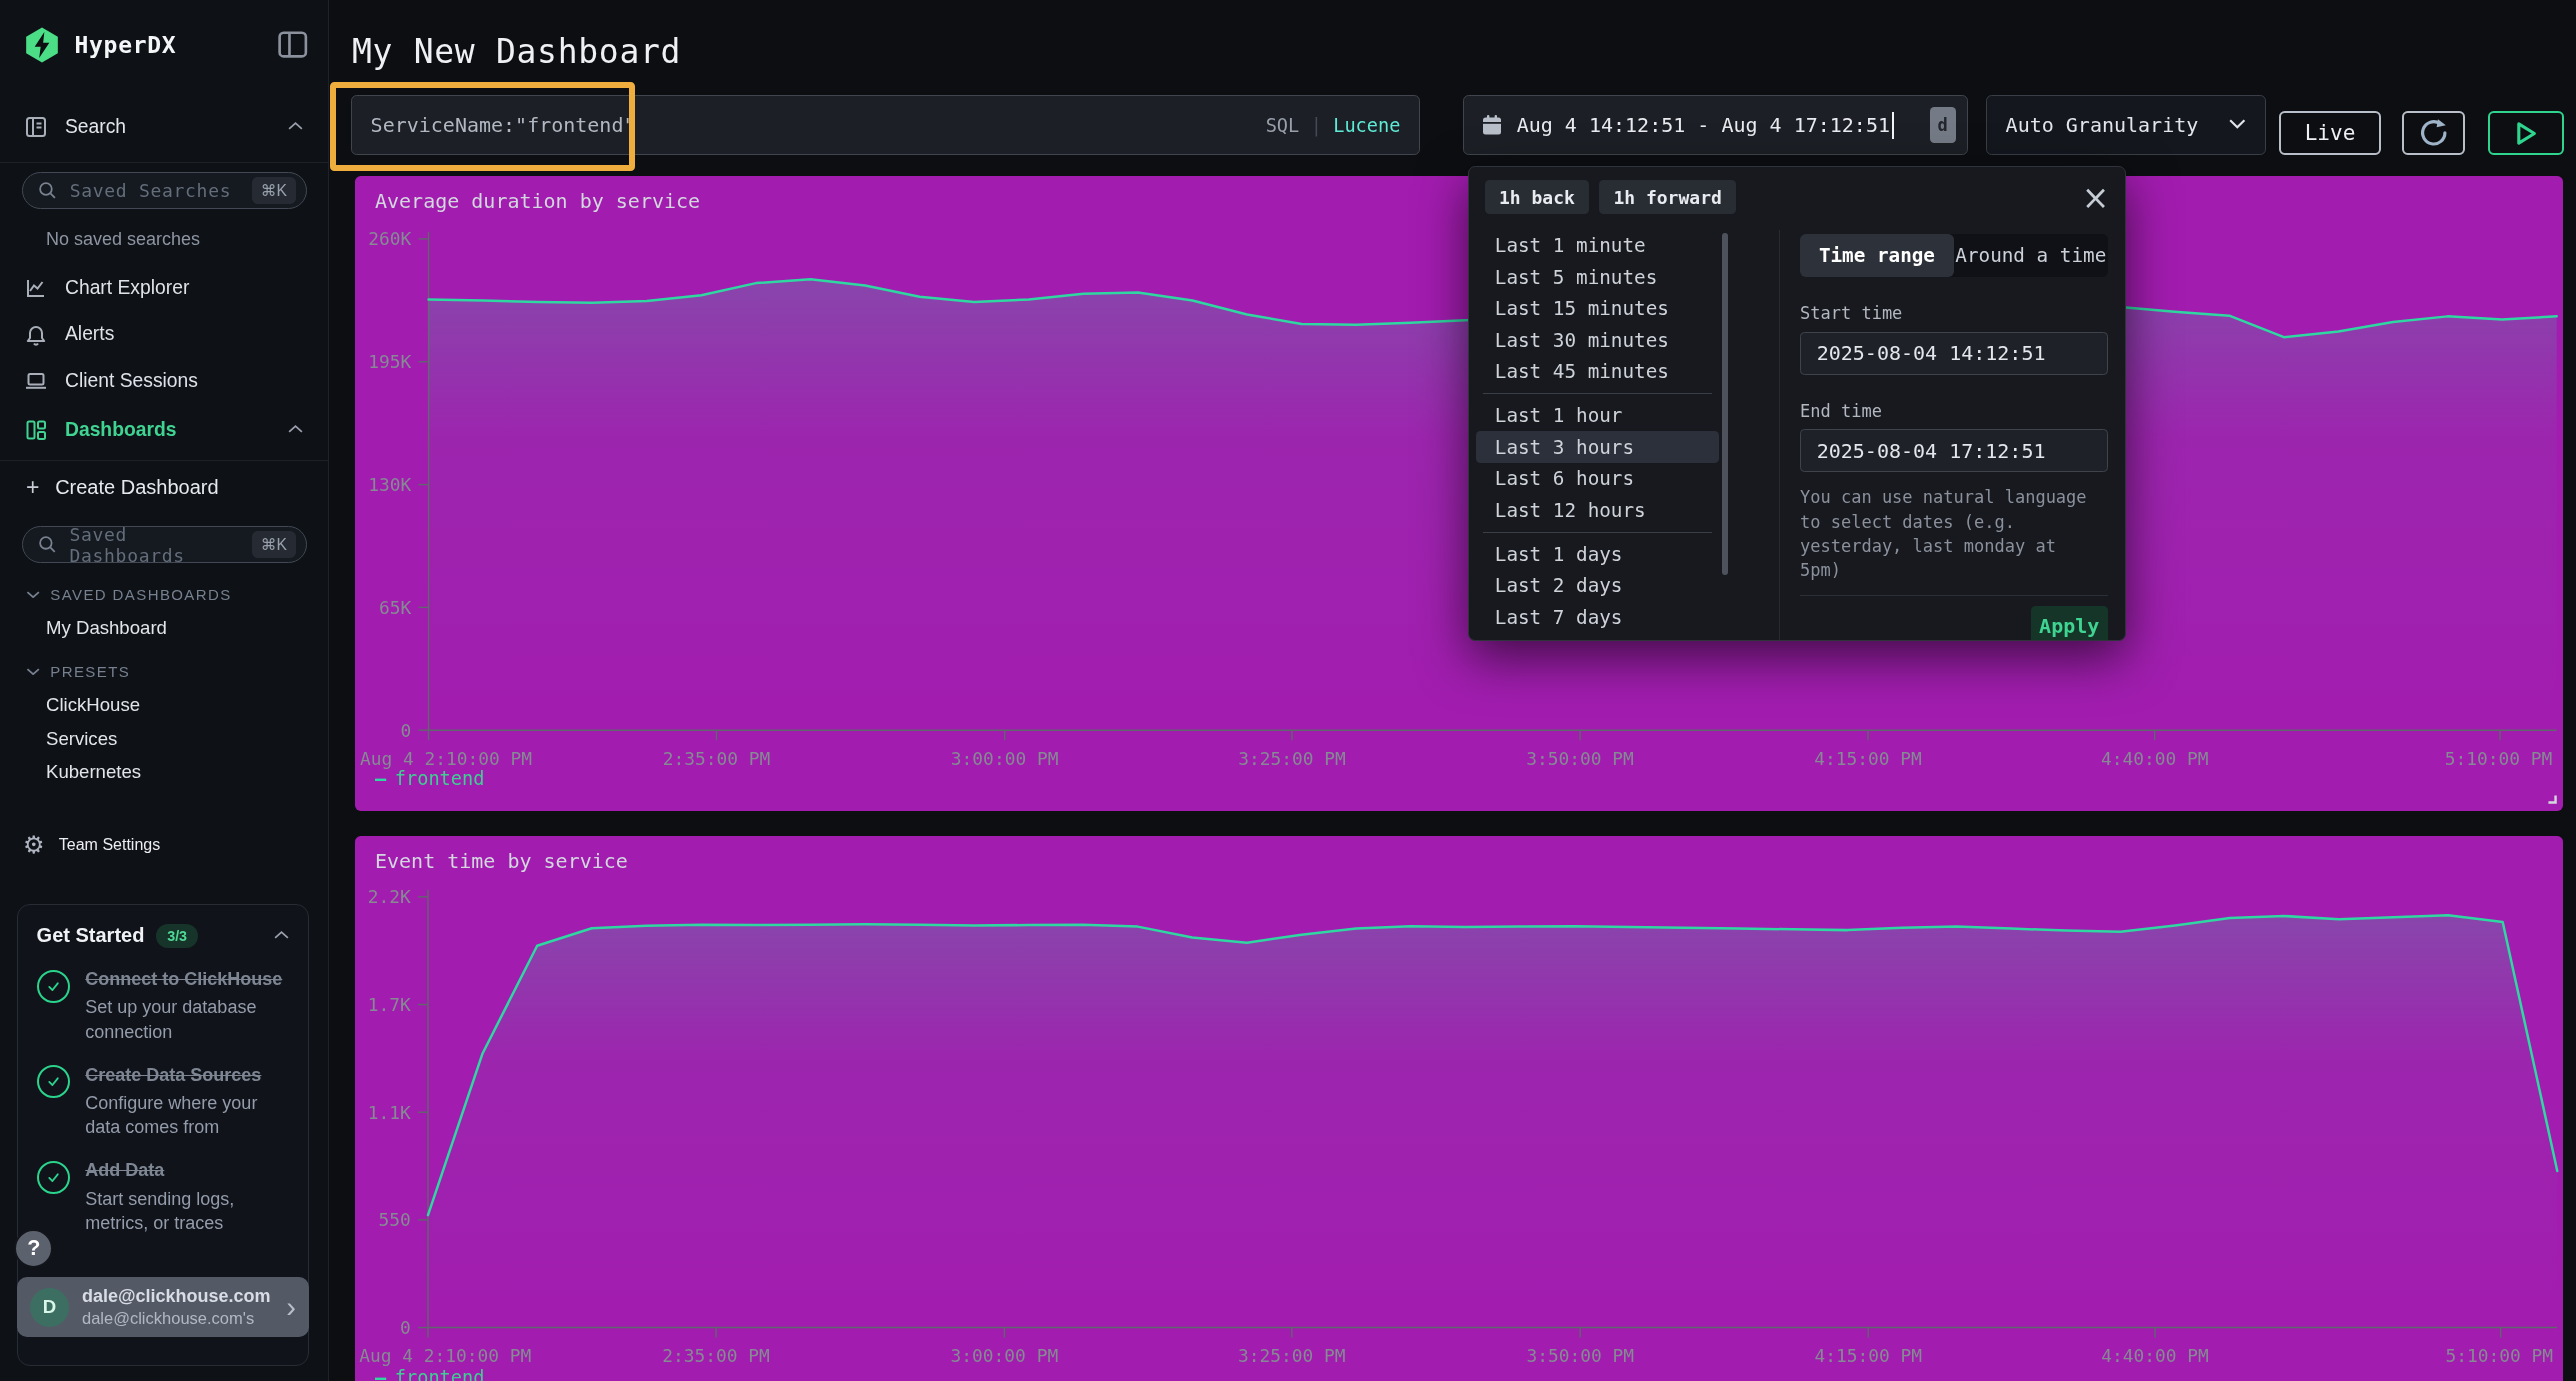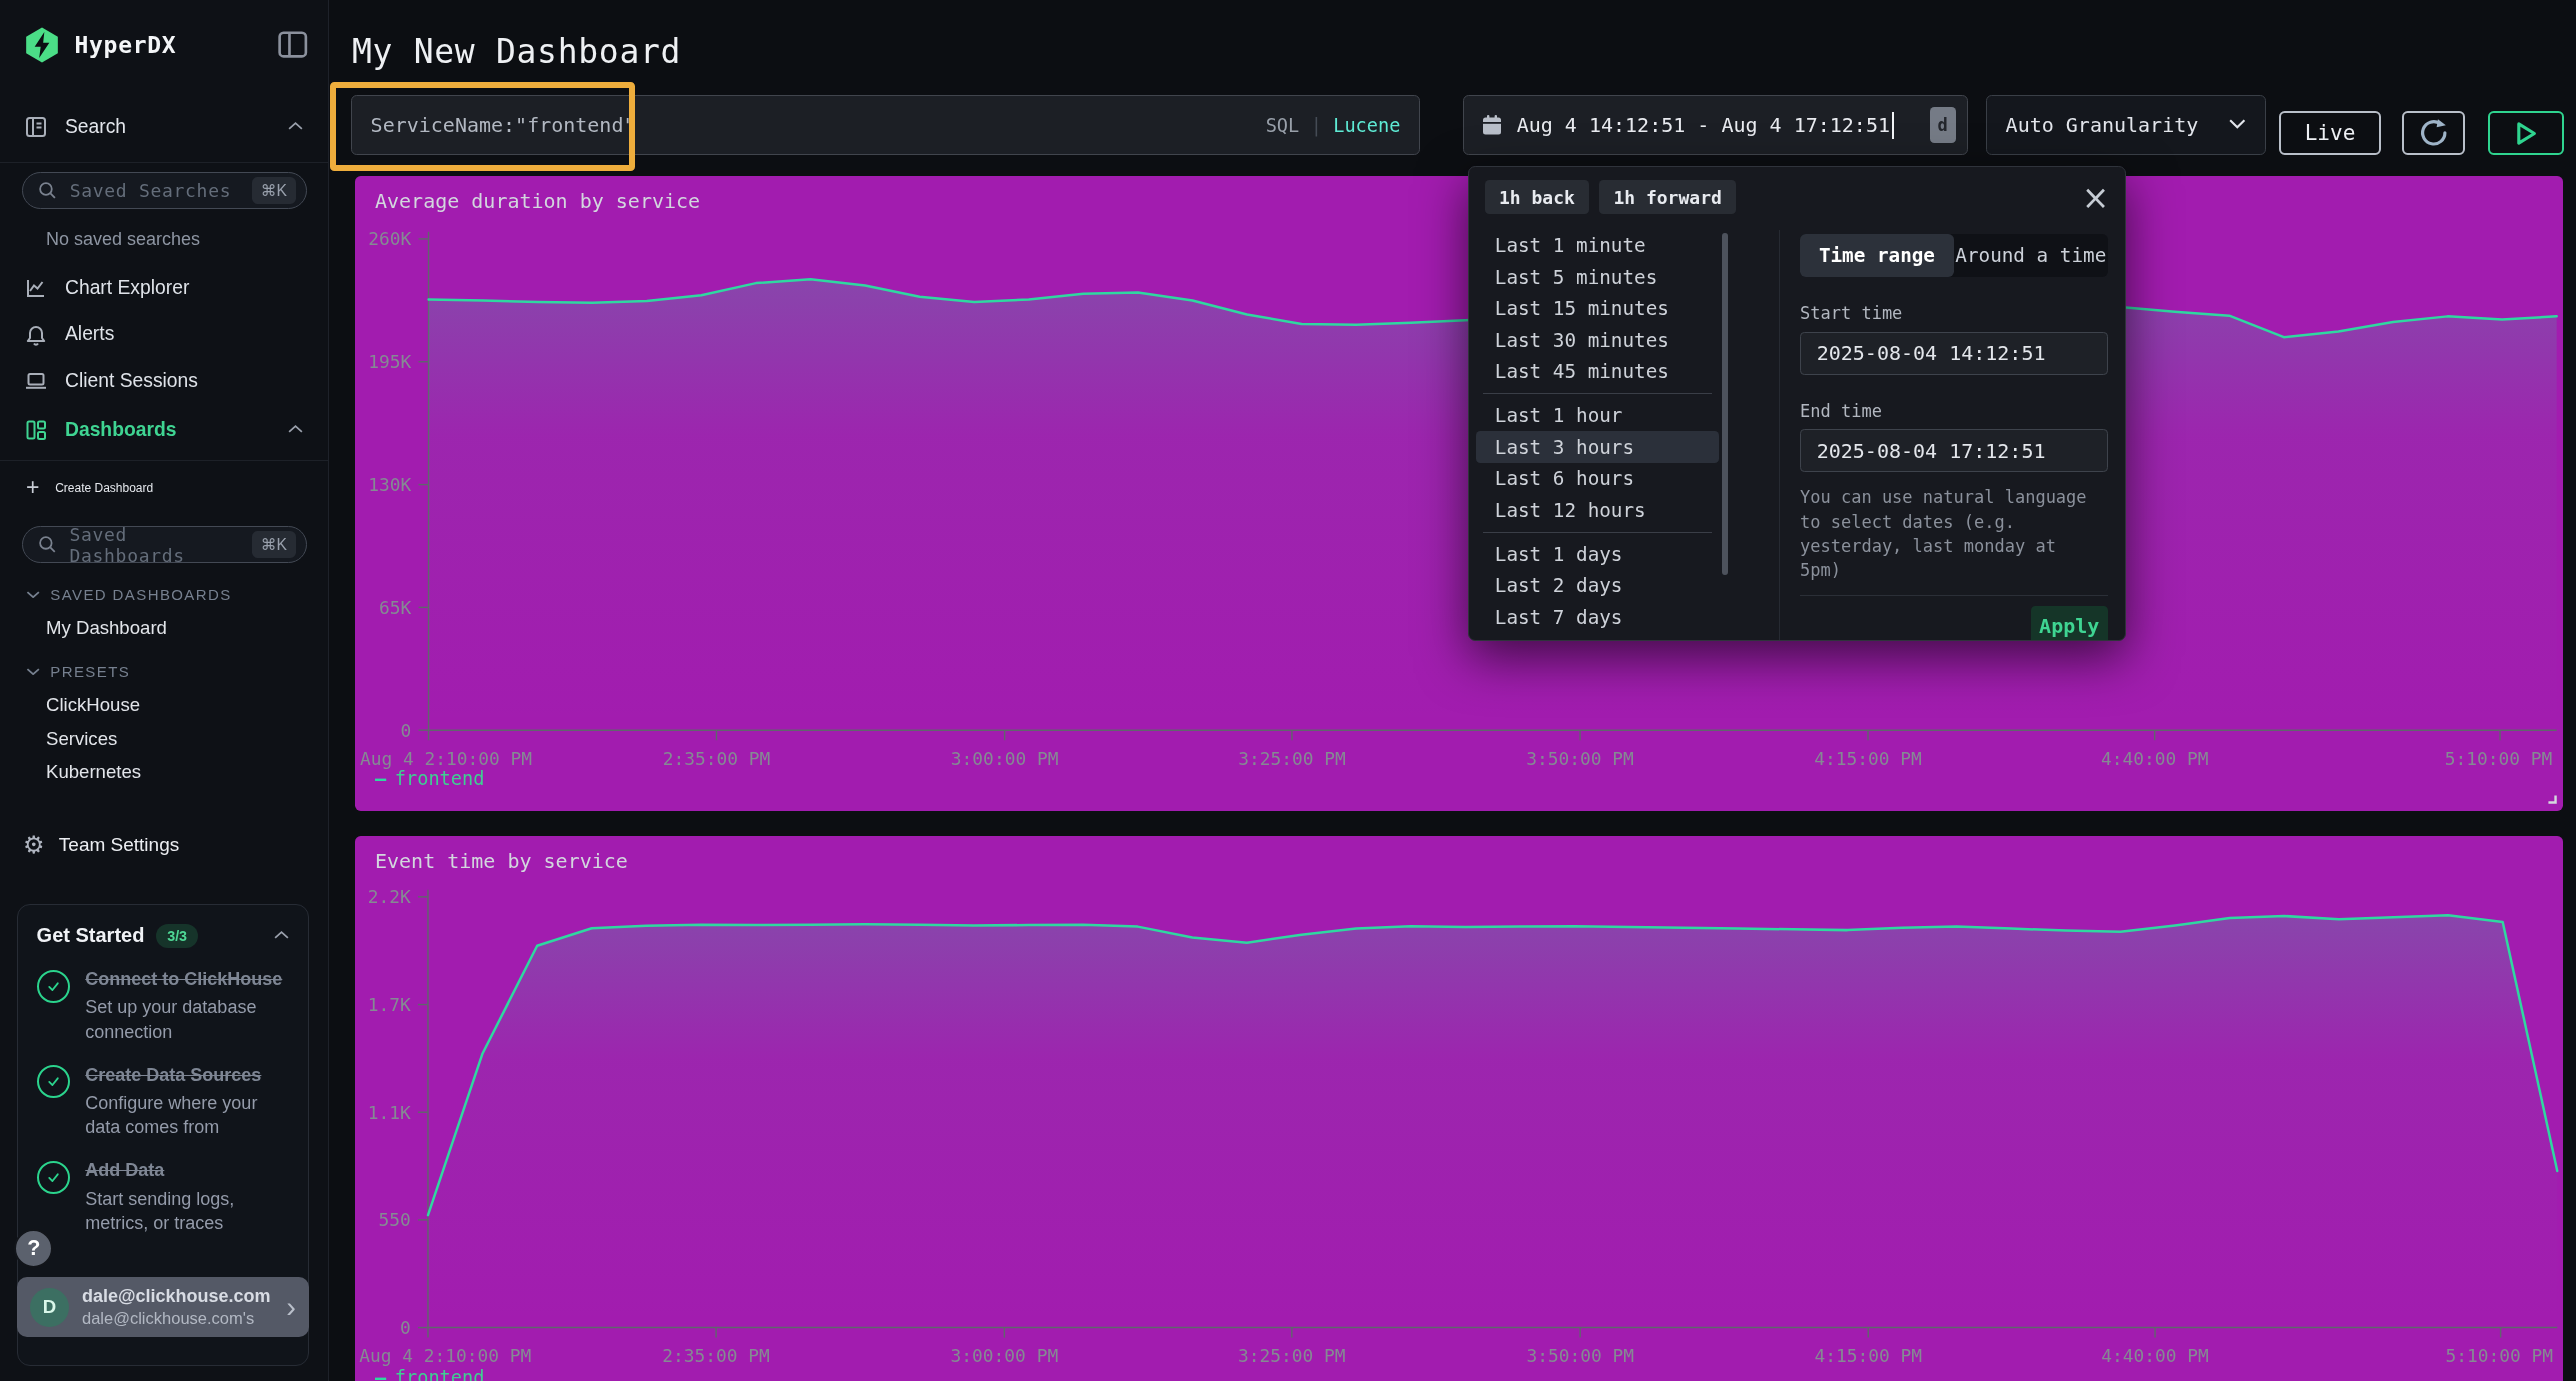--- a/index.html
+++ b/index.html
@@ -27,28 +27,28 @@
 
   .empty-note { position:absolute; left:46px; font-size:18px; color:#8d95a2; }
 
   .nav-item { position:absolute; left:0; right:0; height:46px; display:flex; align-items:center; padding:0 24px; cursor:pointer; }
   .nav-item .lbl { margin-left:17px; font-size:19.3px; color:#dfe3e9; }
   .nav-item.active .lbl { color:#3fd492; font-weight:bold; }
   .nav-item .chev { margin-left:auto; }
 
   .create-row { position:absolute; left:0; right:0; height:37px; display:flex; align-items:center; padding:0 26px; cursor:pointer; }
   .create-row .plus { font-size:23px; color:#c8cdd6; line-height:1; }
-  .create-row .lbl { margin-left:15.7px; font-size:12px; color:#e6e9ee; }
+  .create-row .lbl { margin-left:15.7px; font-size:20px; color:#e6e9ee; }
 
   .group-head { position:absolute; left:26px; right:21.5px; height:24px; display:flex; align-items:center; gap:10px; color:#76808f; font-size:15px; letter-spacing:1.4px; cursor:pointer; }
   .group-item { position:absolute; left:46px; right:14.3px; height:31.5px; display:flex; align-items:center; font-size:18.6px; color:#e2e5ea; cursor:pointer; }
 
   .team-row { position:absolute; left:0; right:0; height:43px; display:flex; align-items:center; padding:0 23px; cursor:pointer; }
   .team-row .gear { font-size:24px; color:#aeb4bf; }
-  .team-row .lbl { margin-left:14.3px; font-size:19px; color:#eceef2; }
+  .team-row .lbl { margin-left:14.3px; font-size:16px; color:#eceef2; }
 
   .gs-card { position:absolute; left:17px; right:18.6px; top:904px; height:462px; border:1.4px solid #272c35; border-radius:13px; background:#10141a; padding:18.6px 18.6px; }
   .gs-head { display:flex; align-items:center; }
   .gs-title { font-size:20px; font-weight:bold; color:#f0f2f6; }
   .gs-badge { margin-left:11.4px; background:#16342a; color:#4ed795; font-size:14.3px; font-weight:bold; padding:4.3px 11.4px; border-radius:715px; }
   .gs-head .chev { margin-left:auto; }
   .gs-item { display:flex; margin-top:18.6px; gap:15.7px; }
   .gs-check { flex:0 0 33px; width:33px; height:33px; border:2.1px solid #2bd48d; border-radius:50%; display:flex; align-items:center; justify-content:center; margin-top:2.9px; }
   .gs-item-title { font-size:18px; font-weight:bold; color:#7e8694; text-decoration:line-through; line-height:1.35; }
   .gs-item-desc { font-size:18px; color:#949baa; line-height:1.35; margin-top:4.3px; }

